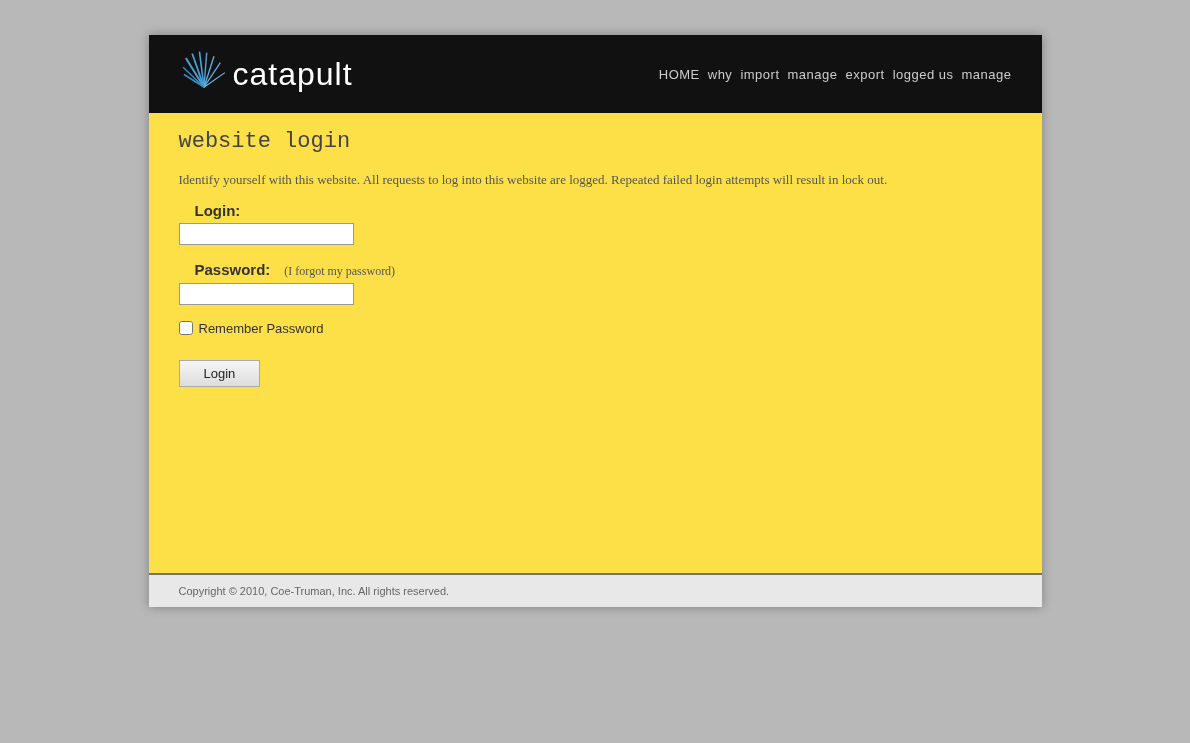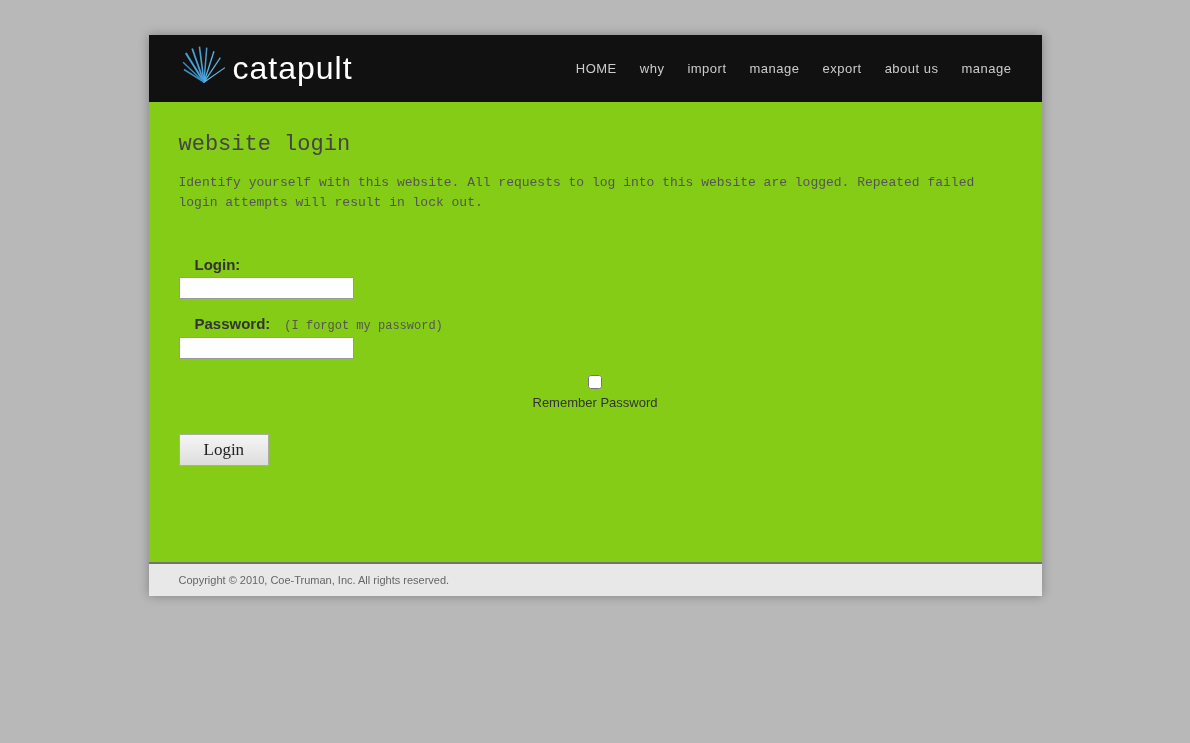--- a/index.html
+++ b/index.html
@@ -17,21 +17,21 @@
     .page-wrapper {
       width: 893px;
       background: white;
       box-shadow: 0 0 10px rgba(0,0,0,0.3);
     }
 
     
     .header {
       background-color: #111111;
       padding: 0 30px;
-      height: 67px;
+      height: 78px;
       display: flex;
       align-items: center;
       justify-content: space-between;
     }
 
     .logo-area {
       display: flex;
       align-items: center;
       gap: 0px;
     }
@@ -45,53 +45,53 @@
     .logo-text {
       color: white;
       font-size: 32px;
       font-family: Arial, sans-serif;
       font-weight: normal;
       letter-spacing: 1px;
     }
 
     .nav-links {
       display: flex;
-      gap: 23px;
+      gap: 8px;
       align-items: center;
     }
 
     .nav-link {
       color: #cccccc;
       text-decoration: none;
       font-family: Arial, sans-serif;
       font-size: 13px;
       letter-spacing: 0.5px;
       cursor: pointer;
     }
 
     
     .main-content {
-      padding: 30px 30px 40px 30px;
-      background: #84cc16;
+      padding: 16px 30px 40px 30px;
+      background: #fde047;
       min-height: 460px;
     }
 
     .page-title {
       font-family: 'Courier New', Courier, monospace;
       font-size: 22px;
       color: #444444;
       font-weight: normal;
       margin-bottom: 16px;
     }
 
     .description {
-      font-family: Liberation Mono, monospace;
+      font-family: Liberation Serif, serif;
       font-size: 13px;
       color: #555555;
-      margin-bottom: 44px;
+      margin-bottom: 12px;
       line-height: 1.5;
     }
 
     .form-group {
       margin-bottom: 16px;
     }
 
     .form-label {
       font-family: Arial, sans-serif;
       font-size: 15px;
@@ -119,41 +119,40 @@
       background: white;
       display: block;
     }
 
     .checkbox-row {
       display: flex;
       align-items: center;
       gap: 6px;
       margin-bottom: 24px;
       margin-top: 8px;
-      flex-direction: column;
     }
 
     .checkbox-input {
       width: 14px;
       height: 14px;
       cursor: pointer;
     }
 
     .checkbox-label {
       font-family: Arial, sans-serif;
       font-size: 13px;
       color: #333333;
     }
 
     .login-button {
       background: linear-gradient(to bottom, #f5f5f5, #dddddd);
       border: 1px solid #aaaaaa;
       padding: 5px 24px;
-      font-family: Liberation Serif, serif;
-      font-size: 17px;
+      font-family: Liberation Sans, sans-serif;
+      font-size: 13px;
       color: #222222;
       cursor: pointer;
       min-width: 80px;
     }
 
     
     .footer {
       background-color: #e8e8e8;
       border-top: 2px solid #737373;
       padding: 10px 30px;
@@ -187,21 +186,21 @@
       </svg>
       <span class="logo-text">catapult</span>
     </div>
 
     <nav class="nav-links">
       <a class="nav-link" href="#">HOME</a>
       <a class="nav-link" href="#">why</a>
       <a class="nav-link" href="#">import</a>
       <a class="nav-link" href="#">manage</a>
       <a class="nav-link" href="#">export</a>
-      <a class="nav-link" href="#">about us</a>
+      <a class="nav-link" href="#">logged us</a>
       <a class="nav-link" href="#">manage</a>
     </nav>
   </header>
 
   <main class="main-content">
 
     <h1 class="page-title">website login</h1>
 
     <p class="description">Identify yourself with this website. All requests to log into this website are logged. Repeated failed login attempts will result in lock out.</p>
 
@@ -210,21 +209,21 @@
       
       <div class="form-group">
         <label class="form-label">Login:</label>
         <input type="text" class="text-input" autocomplete="username" style="">
       </div>
 
       
       <div class="form-group">
         <div class="form-label-inline">
           <label class="form-label" style="margin-bottom:0;">Password:</label>
-          <a href="#" style="font-size:12px; color:#555; font-family:Liberation Mono, monospace; text-decoration:none;">(I forgot my password)</a>
+          <a href="#" style="font-size:12px; color:#555; font-family:Liberation Serif, serif; text-decoration:none;">(I forgot my password)</a>
         </div>
         <input type="password" class="text-input" autocomplete="current-password" style="">
       </div>
 
       
       <div class="checkbox-row">
         <input type="checkbox" class="checkbox-input" id="remember" style="">
         <label for="remember" class="checkbox-label">Remember Password</label>
       </div>
 

